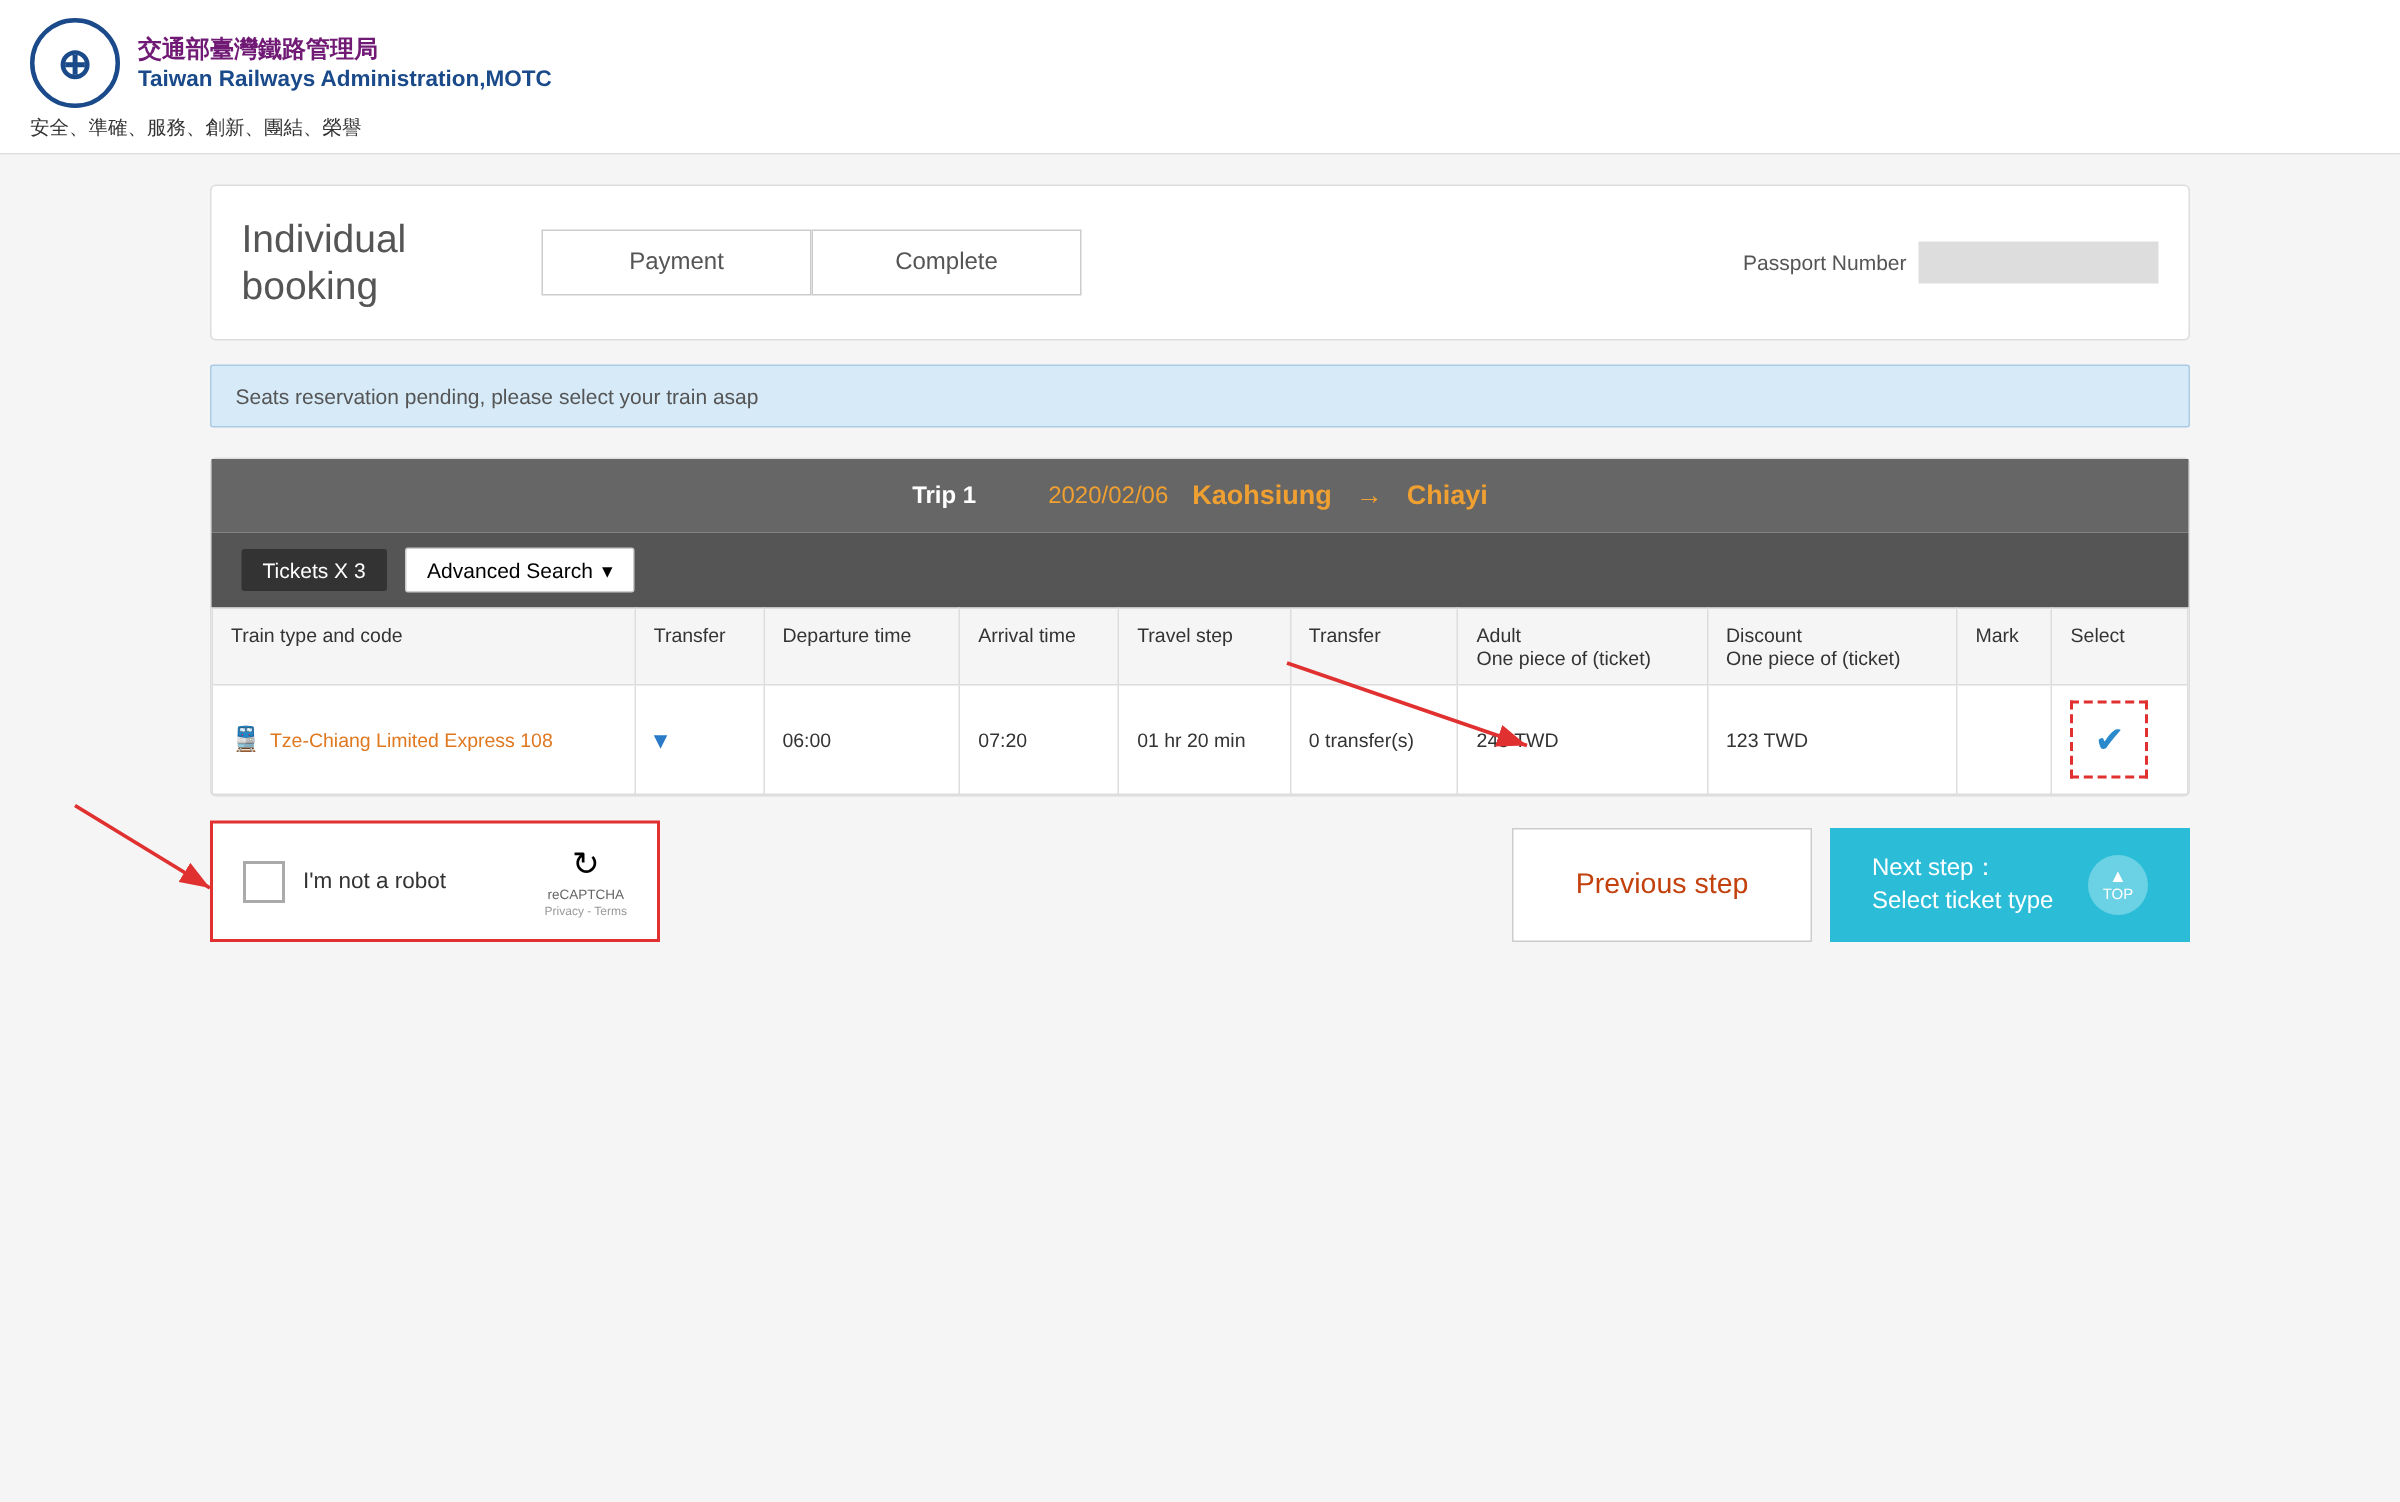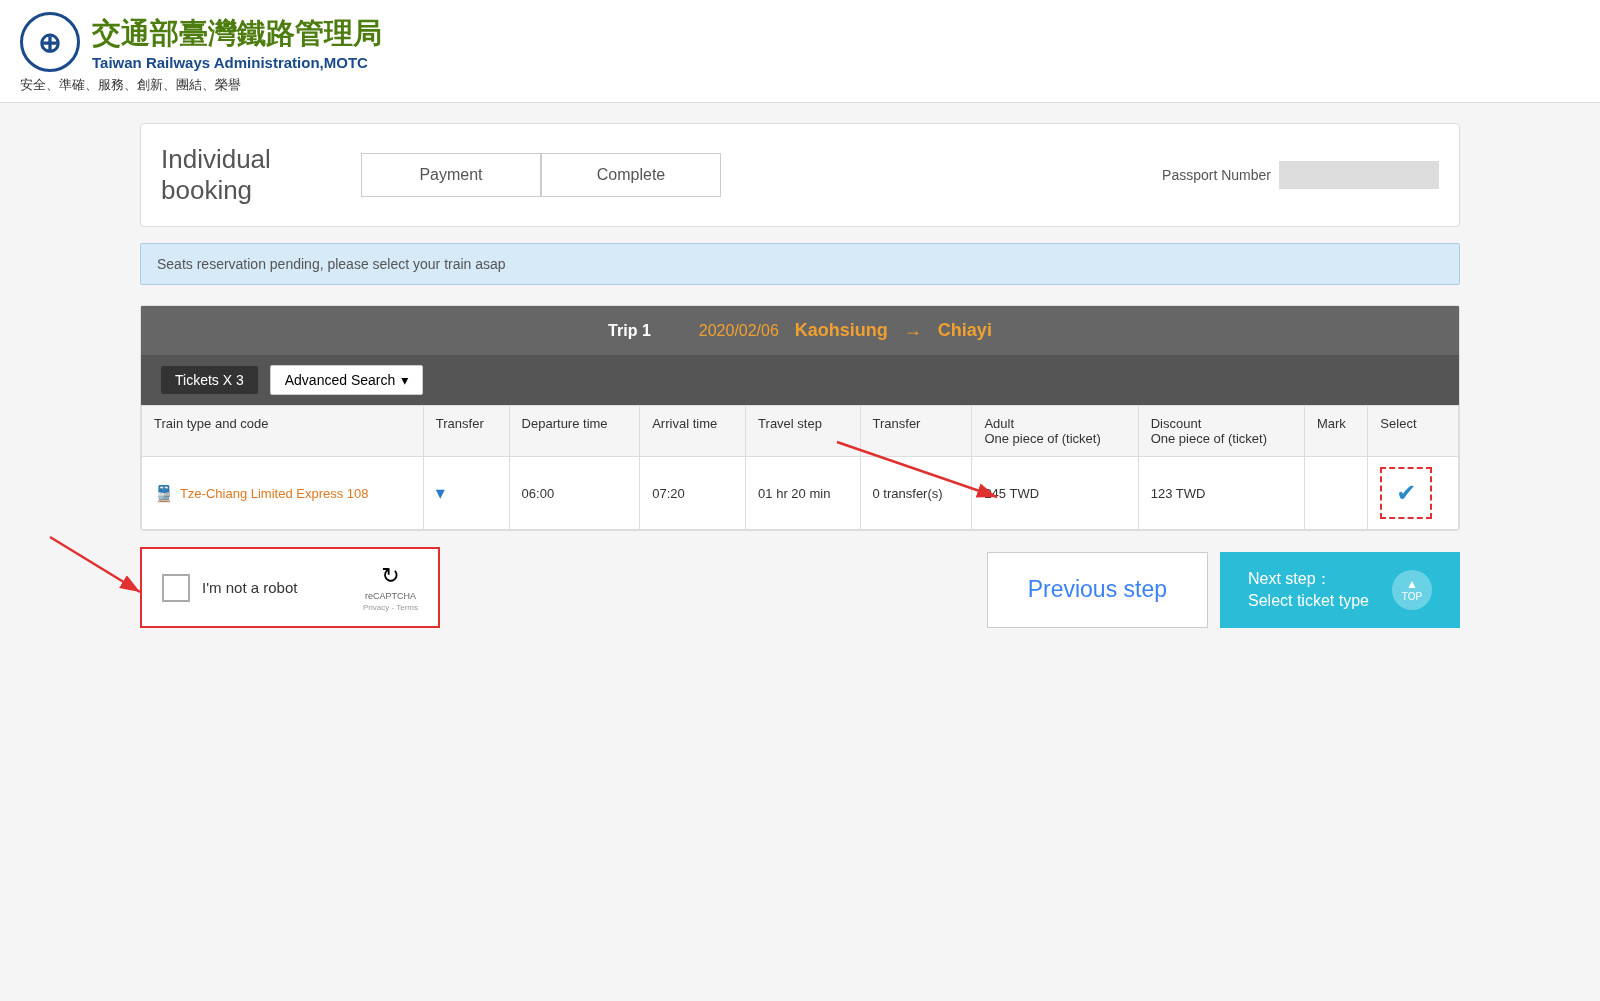--- a/index.html
+++ b/index.html
@@ -3,21 +3,21 @@
   <meta charset="utf-8">
   <style>
     * { box-sizing: border-box; margin: 0; padding: 0; }
     body { font-family: Arial, sans-serif; background: #f5f5f5; font-size: 14px; }
 
     
     .header { background: white; padding: 12px 20px 8px 20px; border-bottom: 1px solid #ddd; }
     .header-top { display: flex; align-items: center; gap: 12px; }
     .logo-circle { width: 60px; height: 60px; border-radius: 50%; border: 3px solid #1a4a8a; display: flex; align-items: center; justify-content: center; }
     .logo-inner { font-size: 28px; color: #1a4a8a; font-weight: bold; }
-    .header-text h1 { font-size: 29px; color: #4d7c0f; font-weight: bold; }
+    .header-text h1 { font-size: 16px; color: #701a75; font-weight: bold; }
     .header-text h2 { font-size: 15px; color: #1a4a8a; }
     .header-slogan { font-size: 13px; color: #333; margin-top: 4px; }
 
     
     .main { max-width: 1360px; margin: 0 auto; padding: 20px; }
 
     
     .booking-card { background: white; border: 1px solid #ddd; border-radius: 4px; padding: 20px; margin-bottom: 16px; }
     .booking-header { display: flex; align-items: center; gap: 20px; flex-wrap: wrap; }
     .individual-booking { font-size: 26px; color: #555; line-height: 1.2; min-width: 180px; }
@@ -54,21 +54,21 @@
     .captcha-box { border: 2px solid #e03030; padding: 14px 20px; background: white; display: flex; align-items: center; gap: 12px; min-width: 300px; }
     .captcha-checkbox { width: 28px; height: 28px; border: 2px solid #aaa; display: flex; align-items: center; justify-content: center; cursor: pointer; }
     .captcha-label { font-size: 15px; color: #333; }
     .captcha-logo { margin-left: auto; display: flex; flex-direction: column; align-items: center; gap: 2px; }
     .captcha-icon { font-size: 22px; }
     .captcha-text { font-size: 9px; color: #666; }
     .captcha-sub { font-size: 8px; color: #999; }
 
     
     .nav-buttons { display: flex; gap: 12px; align-items: stretch; }
-    .prev-btn { background: white; border: 1px solid #ccc; padding: 16px 40px; font-size: 23px; color: #3b82f6; cursor: pointer; min-width: 200px; text-align: center; }
+    .prev-btn { background: white; border: 1px solid #ccc; padding: 16px 40px; font-size: 19px; color: #c2410c; cursor: pointer; min-width: 200px; text-align: center; }
     .next-btn { background: #2bbdd8; color: white; border: none; padding: 16px 28px; font-size: 16px; cursor: pointer; min-width: 240px; display: flex; align-items: center; justify-content: space-between; }
     .next-btn-text { text-align: left; line-height: 1.4; }
     .top-badge { background: rgba(255,255,255,0.3); border-radius: 50%; width: 40px; height: 40px; display: flex; flex-direction: column; align-items: center; justify-content: center; font-size: 10px; color: white; }
   </style>
 </head>
 <body>
 
 <div class="header">
   <div class="header-top">
     <div class="logo-circle">

